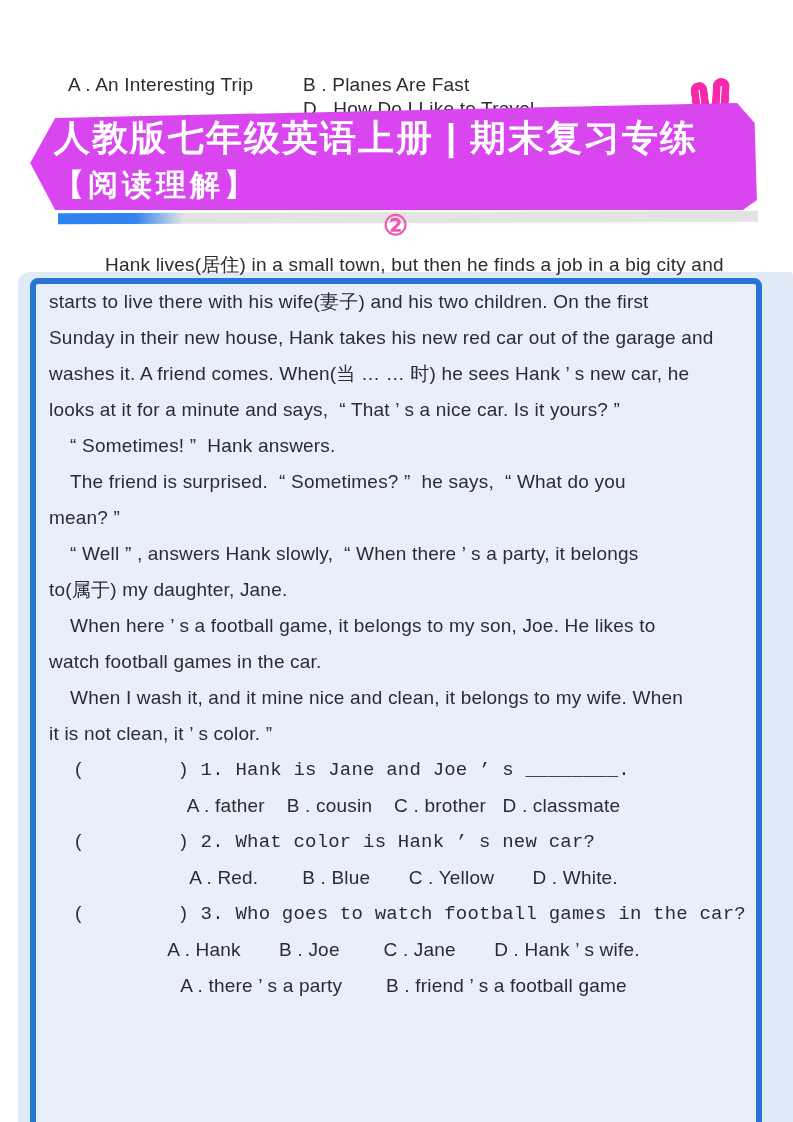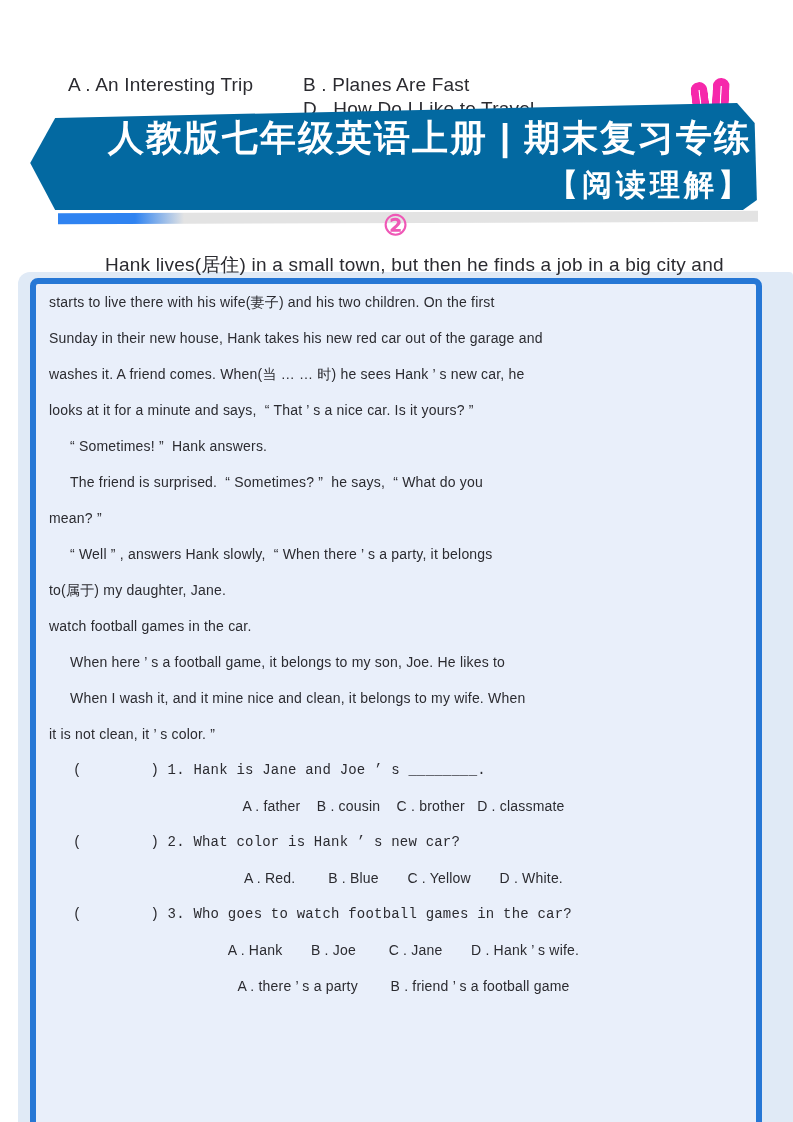--- a/index.html
+++ b/index.html
@@ -32,23 +32,23 @@
   
   .banner-shadow {
     position:absolute; left:58px; top:212px; width:700px; height:11px; z-index:0;
     background:linear-gradient(90deg,#2f83f1 0%,#2f83f1 11%,#e3e3e3 18%,#e3e3e3 100%);
     transform:skewY(-0.2deg);
   }
 
   
   .banner {
     position:absolute; left:28px; top:103px; width:734px; height:112px; z-index:2;
-    background:#0369a1;
+    background:#d946ef;
     clip-path:polygon(3.7% 13.4%, 96.6% 0%, 99% 17.9%, 99.3% 86.6%, 97.4% 95.5%, 3.7% 95.5%, 0.3% 53.6%);
-    display:flex; flex-direction:column; align-items:flex-end; justify-content:center;
+    display:flex; flex-direction:column; align-items:flex-start; justify-content:center;
     padding:6px 10px 4px 26px;
   }
   .banner-line1 {
     color:#ffffff; font-weight:bold; font-size:36px; line-height:50px;
     letter-spacing:2px; white-space:pre;
   }
   .banner-line2 {
     color:#ffffff; font-weight:bold; font-size:30px; line-height:44px;
     letter-spacing:4px; white-space:pre;
   }
@@ -66,21 +66,21 @@
   .intro-line {
     position:absolute; left:105px; top:247px; z-index:2;
     font-size:19px; line-height:36px; white-space:pre; letter-spacing:0.2px;
   }
   
   .pbox {
     position:absolute; left:30px; top:278px; width:732px; height:880px; z-index:1;
     background:#e9effa; border:6px solid #2677d5; border-radius:8px;
   }
   .ptext { padding:0 14px 0 13px; }
-  .ln { font-size:14px; line-height:36px; height:36px; white-space:pre; letter-spacing:0.2px; }
+  .ln { font-size:19px; line-height:36px; height:36px; white-space:pre; letter-spacing:0.2px; }
   .ind { padding-left:21px; }  
   .q   { padding-left:24px;font-family:Liberation Mono, monospace; }  
   .opt { padding-left:16px;text-align:center; }  
 </style>
 </head>
 <body>
 
 <div class="top-opts">
   <span class="top-opt r1l">A . An Interesting Trip</span>
   <span class="top-opt r1r">B . Planes Are Fast</span>
@@ -109,22 +109,22 @@
   <div class="ptext">
     <div class="ln">starts to live there with his wife(妻子) and his two children. On the first</div>
     <div class="ln">Sunday in their new house, Hank takes his new red car out of the garage and</div>
     <div class="ln">washes it. A friend comes. When(当 … … 时) he sees Hank ’ s new car, he</div>
     <div class="ln">looks at it for a minute and says,  “ That ’ s a nice car. Is it yours? ”</div>
     <div class="ln ind">“ Sometimes! ”  Hank answers.</div>
     <div class="ln ind">The friend is surprised.  “ Sometimes? ”  he says,  “ What do you</div>
     <div class="ln">mean? ”</div>
     <div class="ln ind">“ Well ” , answers Hank slowly,  “ When there ’ s a party, it belongs</div>
     <div class="ln">to(属于) my daughter, Jane.</div>
+    <div class="ln ind">When here ’ s a football game, it belongs to my son, Joe. He likes to</div>
     <div class="ln">watch football games in the car.</div>
-    <div class="ln ind">When here ’ s a football game, it belongs to my son, Joe. He likes to</div>
     <div class="ln ind">When I wash it, and it mine nice and clean, it belongs to my wife. When</div>
     <div class="ln">it is not clean, it ’ s color. ”</div>
     <div class="ln q">(        ) 1. Hank is Jane and Joe ’ s ________.</div>
     <div class="ln opt">A . father    B . cousin    C . brother   D . classmate</div>
     <div class="ln q">(        ) 2. What color is Hank ’ s new car?</div>
     <div class="ln opt">A . Red.        B . Blue       C . Yellow       D . White.</div>
     <div class="ln q">(        ) 3. Who goes to watch football games in the car?</div>
     <div class="ln opt">A . Hank       B . Joe        C . Jane       D . Hank ’ s wife.</div>
     <div class="ln opt">A . there ’ s a party        B . friend ’ s a football game</div>
   </div>

